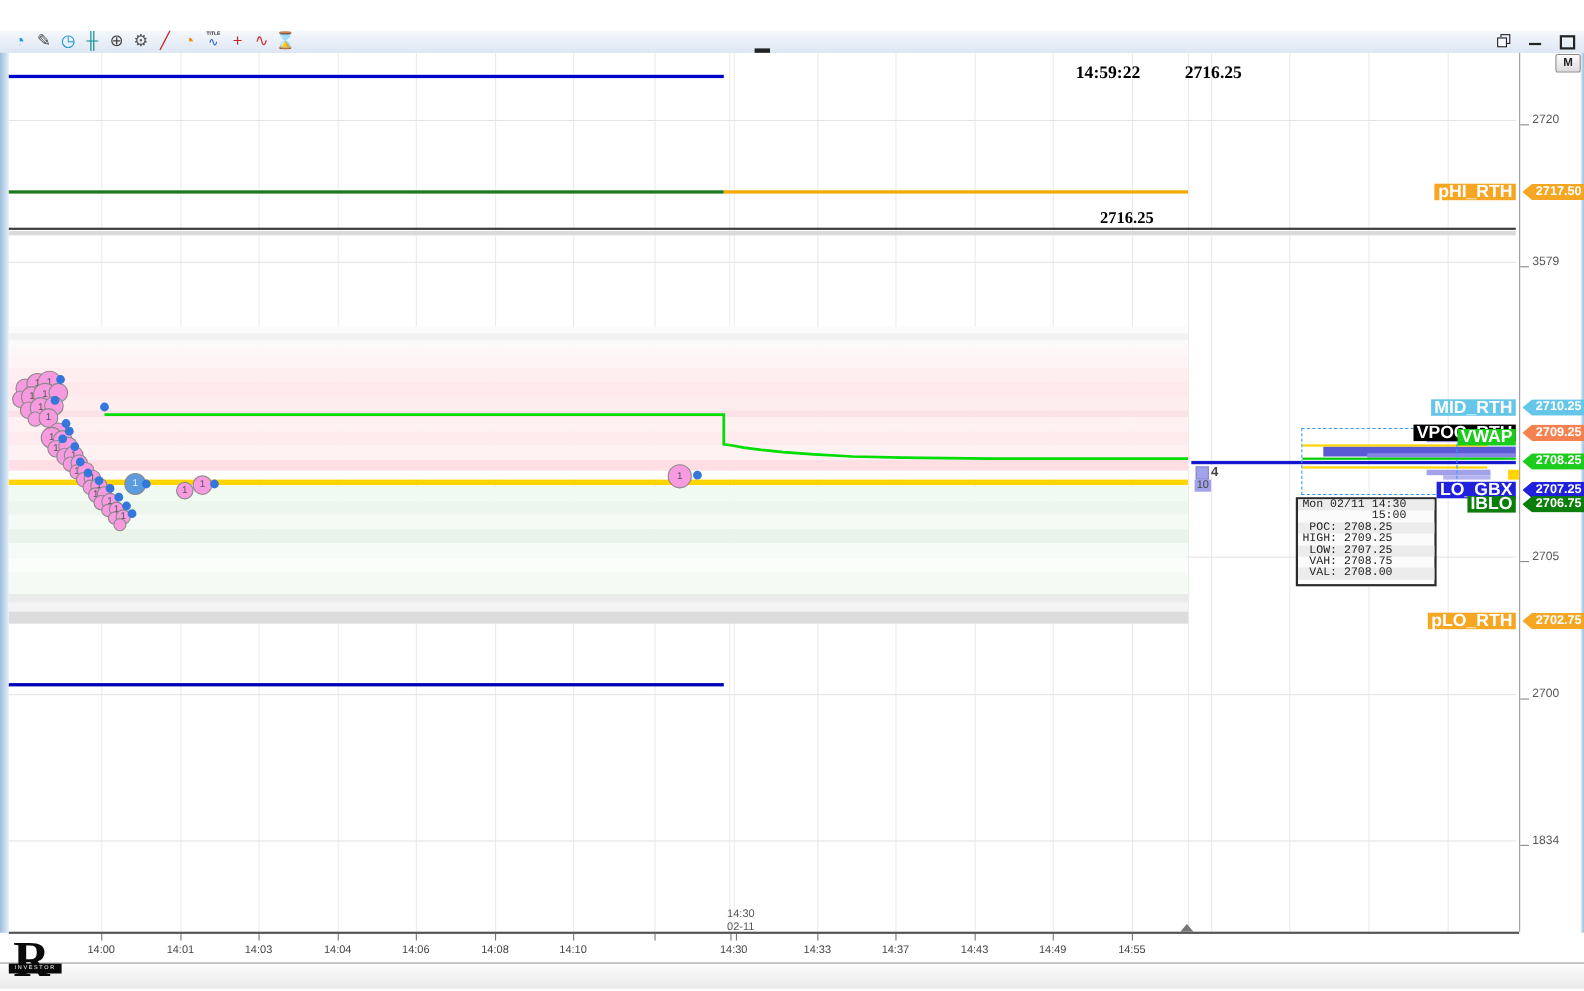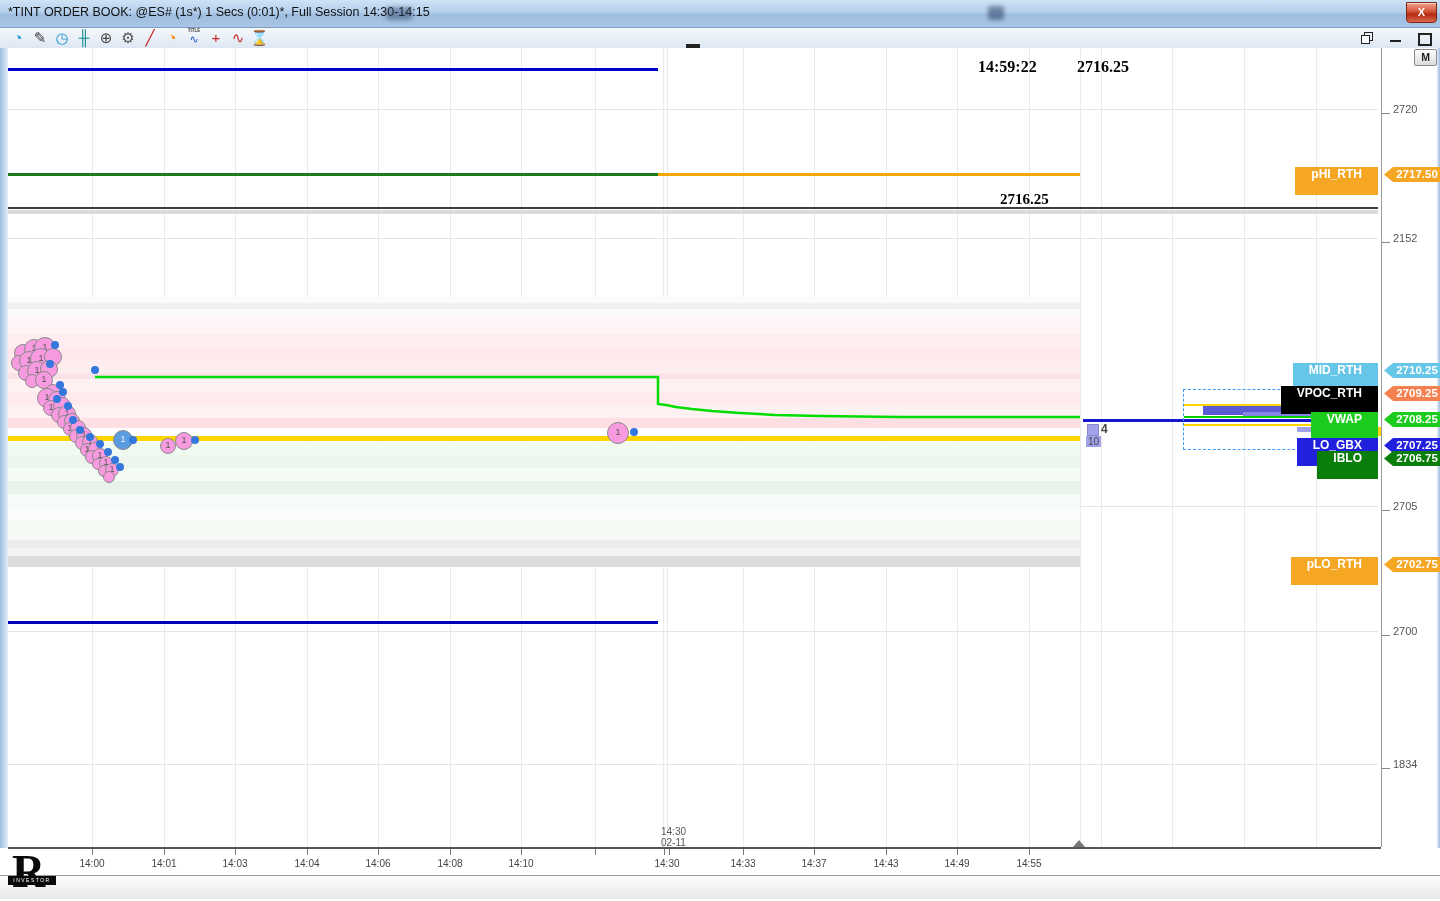--- a/index.html
+++ b/index.html
@@ -30,22 +30,22 @@
   .wb.restore::before{content:"";position:absolute;left:5px;top:0;width:7px;height:7px;border:1.5px solid #222;background:#eef;}
   .wb.restore::after{content:"";position:absolute;left:2px;top:3px;width:7px;height:7px;border:1.5px solid #222;background:#f8fbff;}
   
   #chart{position:absolute;left:0;top:48px;width:1440px;height:827px;background:#fff;}
   .leftedge{position:absolute;left:0;top:0;width:8px;height:800px;background:linear-gradient(90deg,#9fbedd,#e4eefa);}
   .rightedge{position:absolute;left:1437px;top:0;width:3px;height:800px;background:linear-gradient(90deg,#e4eefa,#9fbedd);}
   .abs{position:absolute;}
   .serifbold{font-family:"Liberation Serif",serif;font-weight:bold;color:#000;}
   .readout-time{font-size:16px;}
   .readout-price{font-size:16px;}
-  .chip{position:absolute;right:62px;height:28px;line-height:15px;padding:0 16px;color:#fff;
-    font-size:12px;font-weight:bold;white-space:nowrap;z-index:7;}
+  .chip{position:absolute;right:62px;height:15px;line-height:15px;padding:0 3px;color:#fff;
+    font-size:16px;font-weight:bold;white-space:nowrap;z-index:7;}
   .tag{position:absolute;left:1384px;width:54px;height:15px;line-height:15px;color:#fff;
     font-size:11.5px;font-weight:bold;text-align:center;padding-left:6px;z-index:7;
     clip-path:polygon(0 50%,9px 0,100% 0,100% 100%,9px 100%);}
   .ylab{position:absolute;left:1393px;font-size:11px;color:#555;z-index:3;}
   .xlab{position:absolute;font-size:10px;color:#444;z-index:3;width:44px;text-align:center;}
   .mbtn{position:absolute;left:1414px;top:1px;width:21px;height:15px;border:1px solid #8a8a8a;border-radius:2px;
     background:linear-gradient(180deg,#fdfdfd,#dcdcdc);font-size:10.5px;font-weight:bold;color:#222;
     text-align:center;line-height:15px;z-index:8;}
   #tooltip{position:absolute;left:1178px;top:404px;width:124px;height:77px;background:#fbfbfb;
     border:2px solid #2b2b2b;z-index:9;font-family:"Liberation Mono",monospace;font-size:10.5px;color:#222;}
@@ -66,26 +66,20 @@
   .logo{position:absolute;left:8px;top:-24px;width:48px;height:47px;z-index:10;}
   .logo .r{position:absolute;left:4px;top:-4px;font-family:"Liberation Serif",serif;font-weight:bold;font-size:46px;color:#0a0a0a;line-height:48px;}
   .logo .banner{position:absolute;left:0px;top:24px;width:48px;height:9px;background:#0a0a0a;color:#fff;
     font-size:5px;letter-spacing:1.5px;text-align:center;line-height:9px;}
 </style>
 </head>
 <body>
 
 <div id="window">
 
-  <div class="titlebar">
-    <span class="title">*TINT ORDER BOOK: @ES# (1s*) 1 Secs (0:01)*, Full Session 14:30-14:15</span>
-    <span class="blur1"></span>
-    <span class="blur2"></span>
-    <div class="closebtn"><span>X</span></div>
-  </div>
 
   <div class="toolbar">
     <div id="tb-icons">
         <div class="tbi" style="left: 0px; color: rgb(33, 150, 212);">◔</div>
         <div class="tbi" style="left: 22px; color: rgb(58, 58, 58);">✎</div>
         <div class="tbi" style="left: 44px; color: rgb(33, 150, 212);">◷</div>
         <div class="tbi" style="left: 66px; color: rgb(14, 143, 143);">╫</div>
         <div class="tbi" style="left: 88px; color: rgb(68, 68, 68);">⊕</div>
         <div class="tbi" style="left: 110px; color: rgb(85, 85, 85);">⚙</div>
         <div class="tbi" style="left: 132px; color: rgb(204, 34, 34);">╱</div>
@@ -118,20 +112,29 @@
 
     <div class="session-label">
       <div>14:30</div>
       <div>02-11</div>
     </div>
 
     <div class="legend4sq"></div>
     <div class="legend4">4</div>
     <div class="legend10">10</div>
 
+    <div id="tooltip">
+        <div class="row" style="background: rgb(236, 236, 236);">Mon 02/11 14:30</div>
+        <div class="row">          15:00</div>
+        <div class="row" style="background: rgb(236, 236, 236);"> POC: 2708.25</div>
+        <div class="row">HIGH: 2709.25</div>
+        <div class="row" style="background: rgb(236, 236, 236);"> LOW: 2707.25</div>
+        <div class="row"> VAH: 2708.75</div>
+        <div class="row" style="background: rgb(236, 236, 236);"> VAL: 2708.00</div>
+      </div>
     <div class="tri"></div>
   <div style="position: absolute; left: 92px; top: 0px; width: 1px; height: 799px; background: rgb(235, 235, 235); z-index: 1;"></div>
       <div style="position: absolute; left: 92px; top: 801px; width: 1px; height: 6px; background: rgb(119, 119, 119); z-index: 3;"></div>
       <div class="xlab" style="position: absolute; left: 70px; top: 810px; z-index: 3;">14:00</div>
       <div style="position: absolute; left: 164px; top: 0px; width: 1px; height: 799px; background: rgb(235, 235, 235); z-index: 1;"></div>
       <div style="position: absolute; left: 164px; top: 801px; width: 1px; height: 6px; background: rgb(119, 119, 119); z-index: 3;"></div>
       <div class="xlab" style="position: absolute; left: 142px; top: 810px; z-index: 3;">14:01</div>
       <div style="position: absolute; left: 235px; top: 0px; width: 1px; height: 799px; background: rgb(235, 235, 235); z-index: 1;"></div>
       <div style="position: absolute; left: 235px; top: 801px; width: 1px; height: 6px; background: rgb(119, 119, 119); z-index: 3;"></div>
       <div class="xlab" style="position: absolute; left: 213px; top: 810px; z-index: 3;">14:03</div>
@@ -173,21 +176,21 @@
       <div style="position: absolute; left: 1080px; top: 0px; width: 1px; height: 799px; background: rgb(235, 235, 235); z-index: 1;"></div>
       <div style="position: absolute; left: 1101px; top: 0px; width: 1px; height: 799px; background: rgb(235, 235, 235); z-index: 1;"></div>
       <div style="position: absolute; left: 1172px; top: 0px; width: 1px; height: 799px; background: rgb(235, 235, 235); z-index: 1;"></div>
       <div style="position: absolute; left: 1244px; top: 0px; width: 1px; height: 799px; background: rgb(235, 235, 235); z-index: 1;"></div>
       <div style="position: absolute; left: 1316px; top: 0px; width: 1px; height: 799px; background: rgb(235, 235, 235); z-index: 1;"></div>
       <div style="position: absolute; left: 8px; top: 61px; width: 1370px; height: 1px; background: rgb(228, 228, 228); z-index: 1;"></div>
       <div style="position: absolute; left: 1382px; top: 65px; width: 8px; height: 1px; background: rgb(136, 136, 136); z-index: 3;"></div>
       <div class="ylab" style="position: absolute; left: 1393px; top: 55px; z-index: 3;">2720</div>
       <div style="position: absolute; left: 8px; top: 190px; width: 1370px; height: 1px; background: rgb(228, 228, 228); z-index: 1;"></div>
       <div style="position: absolute; left: 1382px; top: 194px; width: 8px; height: 1px; background: rgb(136, 136, 136); z-index: 3;"></div>
-      <div class="ylab" style="position: absolute; left: 1393px; top: 184px; z-index: 3;">2152</div>
+      <div class="ylab" style="position: absolute; left: 1393px; top: 184px; z-index: 3;">3579</div>
       <div style="position: absolute; left: 8px; top: 458px; width: 1370px; height: 1px; background: rgb(228, 228, 228); z-index: 1;"></div>
       <div style="position: absolute; left: 1382px; top: 462px; width: 8px; height: 1px; background: rgb(136, 136, 136); z-index: 3;"></div>
       <div class="ylab" style="position: absolute; left: 1393px; top: 452px; z-index: 3;">2705</div>
       <div style="position: absolute; left: 8px; top: 583px; width: 1370px; height: 1px; background: rgb(228, 228, 228); z-index: 1;"></div>
       <div style="position: absolute; left: 1382px; top: 587px; width: 8px; height: 1px; background: rgb(136, 136, 136); z-index: 3;"></div>
       <div class="ylab" style="position: absolute; left: 1393px; top: 577px; z-index: 3;">2700</div>
       <div style="position: absolute; left: 8px; top: 716px; width: 1370px; height: 1px; background: rgb(228, 228, 228); z-index: 1;"></div>
       <div style="position: absolute; left: 1382px; top: 720px; width: 8px; height: 1px; background: rgb(136, 136, 136); z-index: 3;"></div>
       <div class="ylab" style="position: absolute; left: 1393px; top: 710px; z-index: 3;">1834</div>
       <div style="position: absolute; left: 1381px; top: 0px; width: 1px; height: 799px; background: rgb(153, 153, 153); z-index: 2;"></div>
@@ -293,21 +296,21 @@
       <div style="position: absolute; left: 59px; top: 340px; width: 8px; height: 8px; background: rgb(51, 119, 221); border-radius: 50%; z-index: 5;"></div>
       <div style="position: absolute; left: 129px; top: 388px; width: 8px; height: 8px; background: rgb(51, 119, 221); border-radius: 50%; z-index: 5;"></div>
       <div style="position: absolute; left: 191px; top: 388px; width: 8px; height: 8px; background: rgb(51, 119, 221); border-radius: 50%; z-index: 5;"></div>
       <div style="position: absolute; left: 630px; top: 380px; width: 8px; height: 8px; background: rgb(51, 119, 221); border-radius: 50%; z-index: 5;"></div>
       <div class="chip" style="position: absolute; top: 119px; background: rgb(245, 166, 35);">pHI_RTH</div>
       <div class="tag" style="position: absolute; top: 119px; background: rgb(245, 166, 35);">2717.50</div>
       <div class="chip" style="position: absolute; top: 315px; background: rgb(102, 198, 232);">MID_RTH</div>
       <div class="tag" style="position: absolute; top: 315px; background: rgb(102, 198, 232);">2710.25</div>
       <div class="chip" style="position: absolute; top: 338px; background: #000000;">VPOC_RTH</div>
       <div class="tag" style="position: absolute; top: 338px; background: rgb(244, 129, 79);">2709.25</div>
-      <div class="chip" style="position: absolute; top: 364px; background: rgb(28, 204, 28);">VWAP</div>
+      <div class="chip" style="position: absolute; top: 342px; background: rgb(28, 204, 28);">VWAP</div>
       <div class="tag" style="position: absolute; top: 364px; background: rgb(28, 204, 28);">2708.25</div>
       <div class="chip" style="position: absolute; top: 390px; background: rgb(32, 32, 221);">LO_GBX</div>
       <div class="tag" style="position: absolute; top: 390px; background: rgb(32, 32, 221);">2707.25</div>
       <div class="chip" style="position: absolute; top: 403px; background: rgb(10, 125, 10);">IBLO</div>
       <div class="tag" style="position: absolute; top: 403px; background: rgb(10, 125, 10);">2706.75</div>
       <div class="chip" style="position: absolute; top: 509px; background: rgb(245, 166, 35);">pLO_RTH</div>
       <div class="tag" style="position: absolute; top: 509px; background: rgb(245, 166, 35);">2702.75</div>
     </div>
 
   <div class="statusbar">

